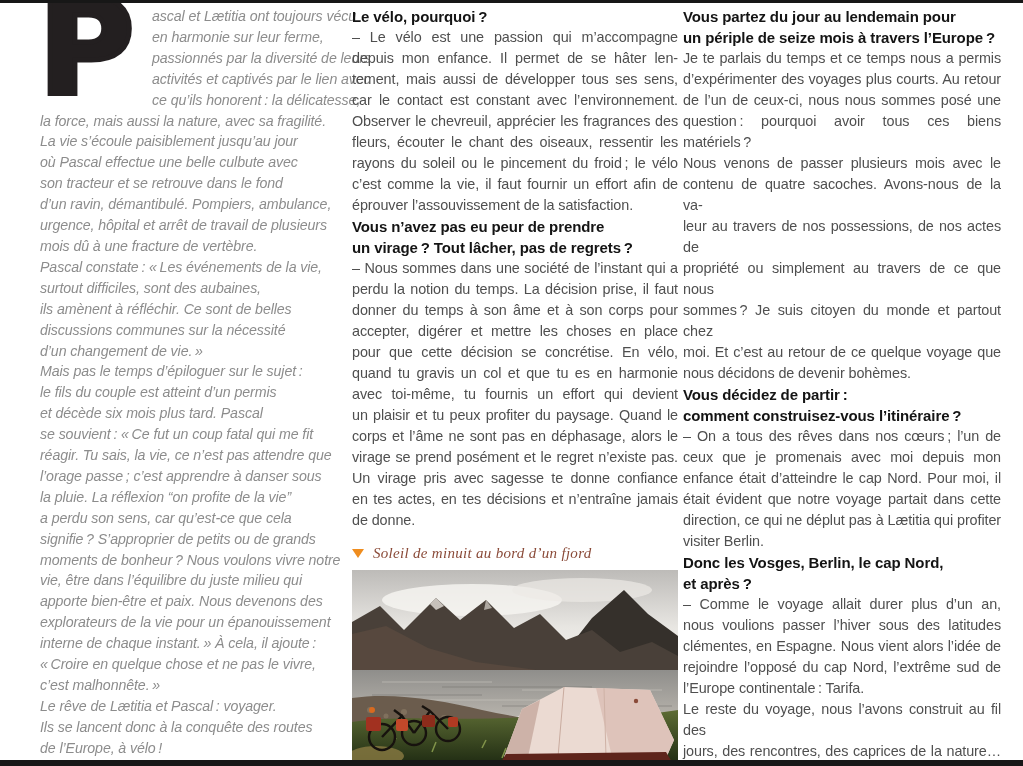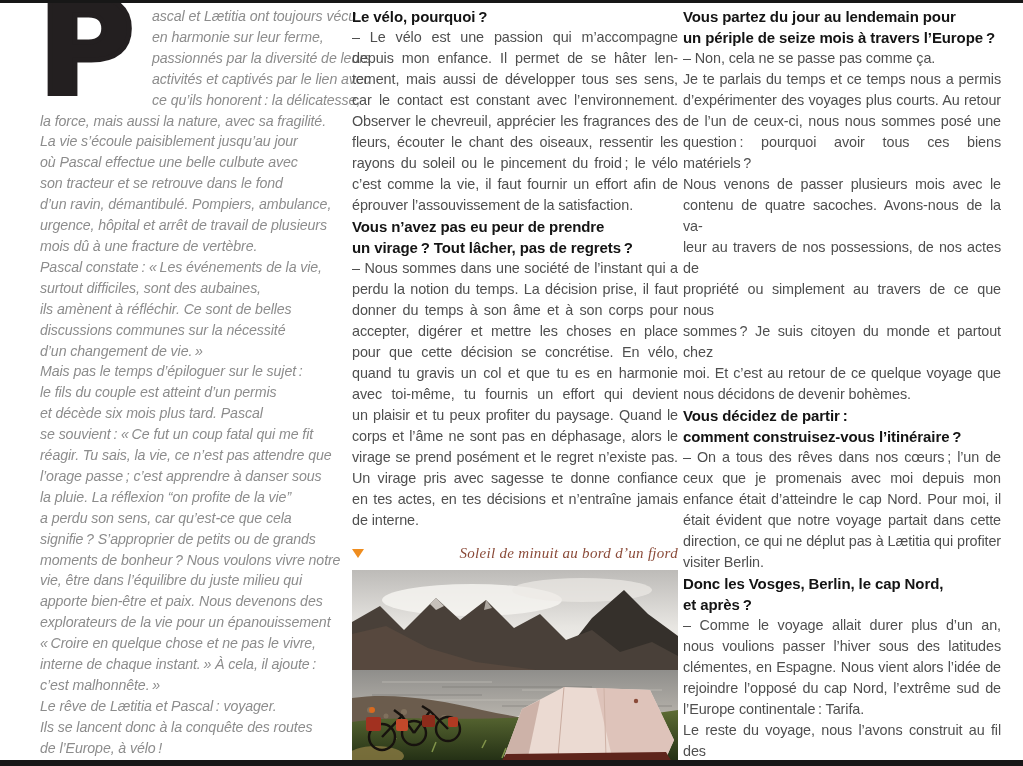--- a/index.html
+++ b/index.html
@@ -20,21 +20,21 @@
   .iline.ind{margin-left:112px;}
 
   
   .col2{position:absolute;left:352px;top:6px;width:326px;}
   .col3{position:absolute;left:683px;top:6px;width:318px;}
   .hline{font-weight:bold;color:#141414;font-size:15px;line-height:21px;white-space:pre;letter-spacing:-0.1px;}
   .jline{font-size:14.4px;line-height:21px;color:#4f4f4f;text-align:justify;text-align-last:justify;letter-spacing:-0.1px;}
   .jline.end{text-align-last:left;}
 
   
-  .caption{margin-top:12px;height:21px;display:flex;align-items:center;justify-content:space-between;}
+  .caption{margin-top:12px;height:21px;display:flex;align-items:center;}
   .tri{width:0;height:0;border-left:6.5px solid transparent;border-right:6.5px solid transparent;
        border-top:9px solid #ef8d1f;margin-right:9px;flex:0 0 auto;}
   .captxt{font-family:"Liberation Serif",serif;font-style:italic;font-size:15px;
           color:#8a4a38;letter-spacing:0.3px;white-space:pre;}
   .photo{display:block;margin-top:6px;width:326px;height:192px;background:#d8d6d2;}
 </style>
 </head>
 <body>
 
 <div class="page">
@@ -68,22 +68,22 @@
         <div class="iline">se souvient : « Ce fut un coup fatal qui me fit</div>
         <div class="iline">réagir. Tu sais, la vie, ce n’est pas attendre que</div>
         <div class="iline">l’orage passe ; c’est apprendre à danser sous</div>
         <div class="iline">la pluie. La réflexion “on profite de la vie”</div>
         <div class="iline">a perdu son sens, car qu’est-ce que cela</div>
         <div class="iline">signifie ? S’approprier de petits ou de grands</div>
         <div class="iline">moments de bonheur ? Nous voulons vivre notre</div>
         <div class="iline">vie, être dans l’équilibre du juste milieu qui</div>
         <div class="iline">apporte bien-être et paix. Nous devenons des</div>
         <div class="iline">explorateurs de la vie pour un épanouissement</div>
+        <div class="iline">interne de chaque instant. » À cela, il ajoute :</div>
         <div class="iline">« Croire en quelque chose et ne pas le vivre,</div>
-        <div class="iline">interne de chaque instant. » À cela, il ajoute :</div>
         <div class="iline">c’est malhonnête. »</div>
         <div class="iline">Le rêve de Lætitia et Pascal : voyager.</div>
         <div class="iline">Ils se lancent donc à la conquête des routes</div>
         <div class="iline">de l’Europe, à vélo !</div>
       </div>
   </div>
 
   <div class="col2">
     <div id="col2-blocks">
         <div class="hline">Le vélo, pourquoi ?</div>
@@ -103,21 +103,21 @@
         <div class="jline">donner du temps à son âme et à son corps pour</div>
         <div class="jline">accepter, digérer et mettre les choses en place</div>
         <div class="jline">pour que cette décision se concrétise. En vélo,</div>
         <div class="jline">quand tu gravis un col et que tu es en harmonie</div>
         <div class="jline">avec toi-même, tu fournis un effort qui devient</div>
         <div class="jline">un plaisir et tu peux profiter du paysage. Quand le</div>
         <div class="jline">corps et l’âme ne sont pas en déphasage, alors le</div>
         <div class="jline">virage se prend posément et le regret n’existe pas.</div>
         <div class="jline">Un virage pris avec sagesse te donne confiance</div>
         <div class="jline">en tes actes, en tes décisions et n’entraîne jamais</div>
-        <div class="jline end">de interne.</div>
+        <div class="jline end">de donne.</div>
       </div>
 
     <div class="caption">
       <span class="tri"></span>
       <span class="captxt">Soleil de minuit au bord d’un fjord</span>
     </div>
 
     <svg class="photo" viewBox="0 0 326 192" preserveAspectRatio="none">
       <defs>
         <linearGradient id="sky" x1="0" y1="0" x2="0" y2="1">
@@ -194,21 +194,20 @@
         <rect x="96" y="147" width="10" height="10" rx="2" fill="#b03a22"></rect>
         <circle cx="20" cy="140" r="3" fill="#d86a1f"></circle>
       </g>
     </svg>
   </div>
 
   <div class="col3">
     <div id="col3-blocks">
         <div class="hline">Vous partez du jour au lendemain pour</div>
         <div class="hline">un périple de seize mois à travers l’Europe ?</div>
-        <div class="jline end">– Non, cela ne se passe pas comme ça.</div>
         <div class="jline">Je te parlais du temps et ce temps nous a permis</div>
         <div class="jline">d’expérimenter des voyages plus courts. Au retour</div>
         <div class="jline">de l’un de ceux-ci, nous nous sommes posé une</div>
         <div class="jline">question : pourquoi avoir tous ces biens matériels ?</div>
         <div class="jline">Nous venons de passer plusieurs mois avec le</div>
         <div class="jline">contenu de quatre sacoches. Avons-nous de la va-</div>
         <div class="jline">leur au travers de nos possessions, de nos actes de</div>
         <div class="jline">propriété ou simplement au travers de ce que nous</div>
         <div class="jline">sommes ? Je suis citoyen du monde et partout chez</div>
         <div class="jline">moi. Et c’est au retour de ce quelque voyage que</div>

